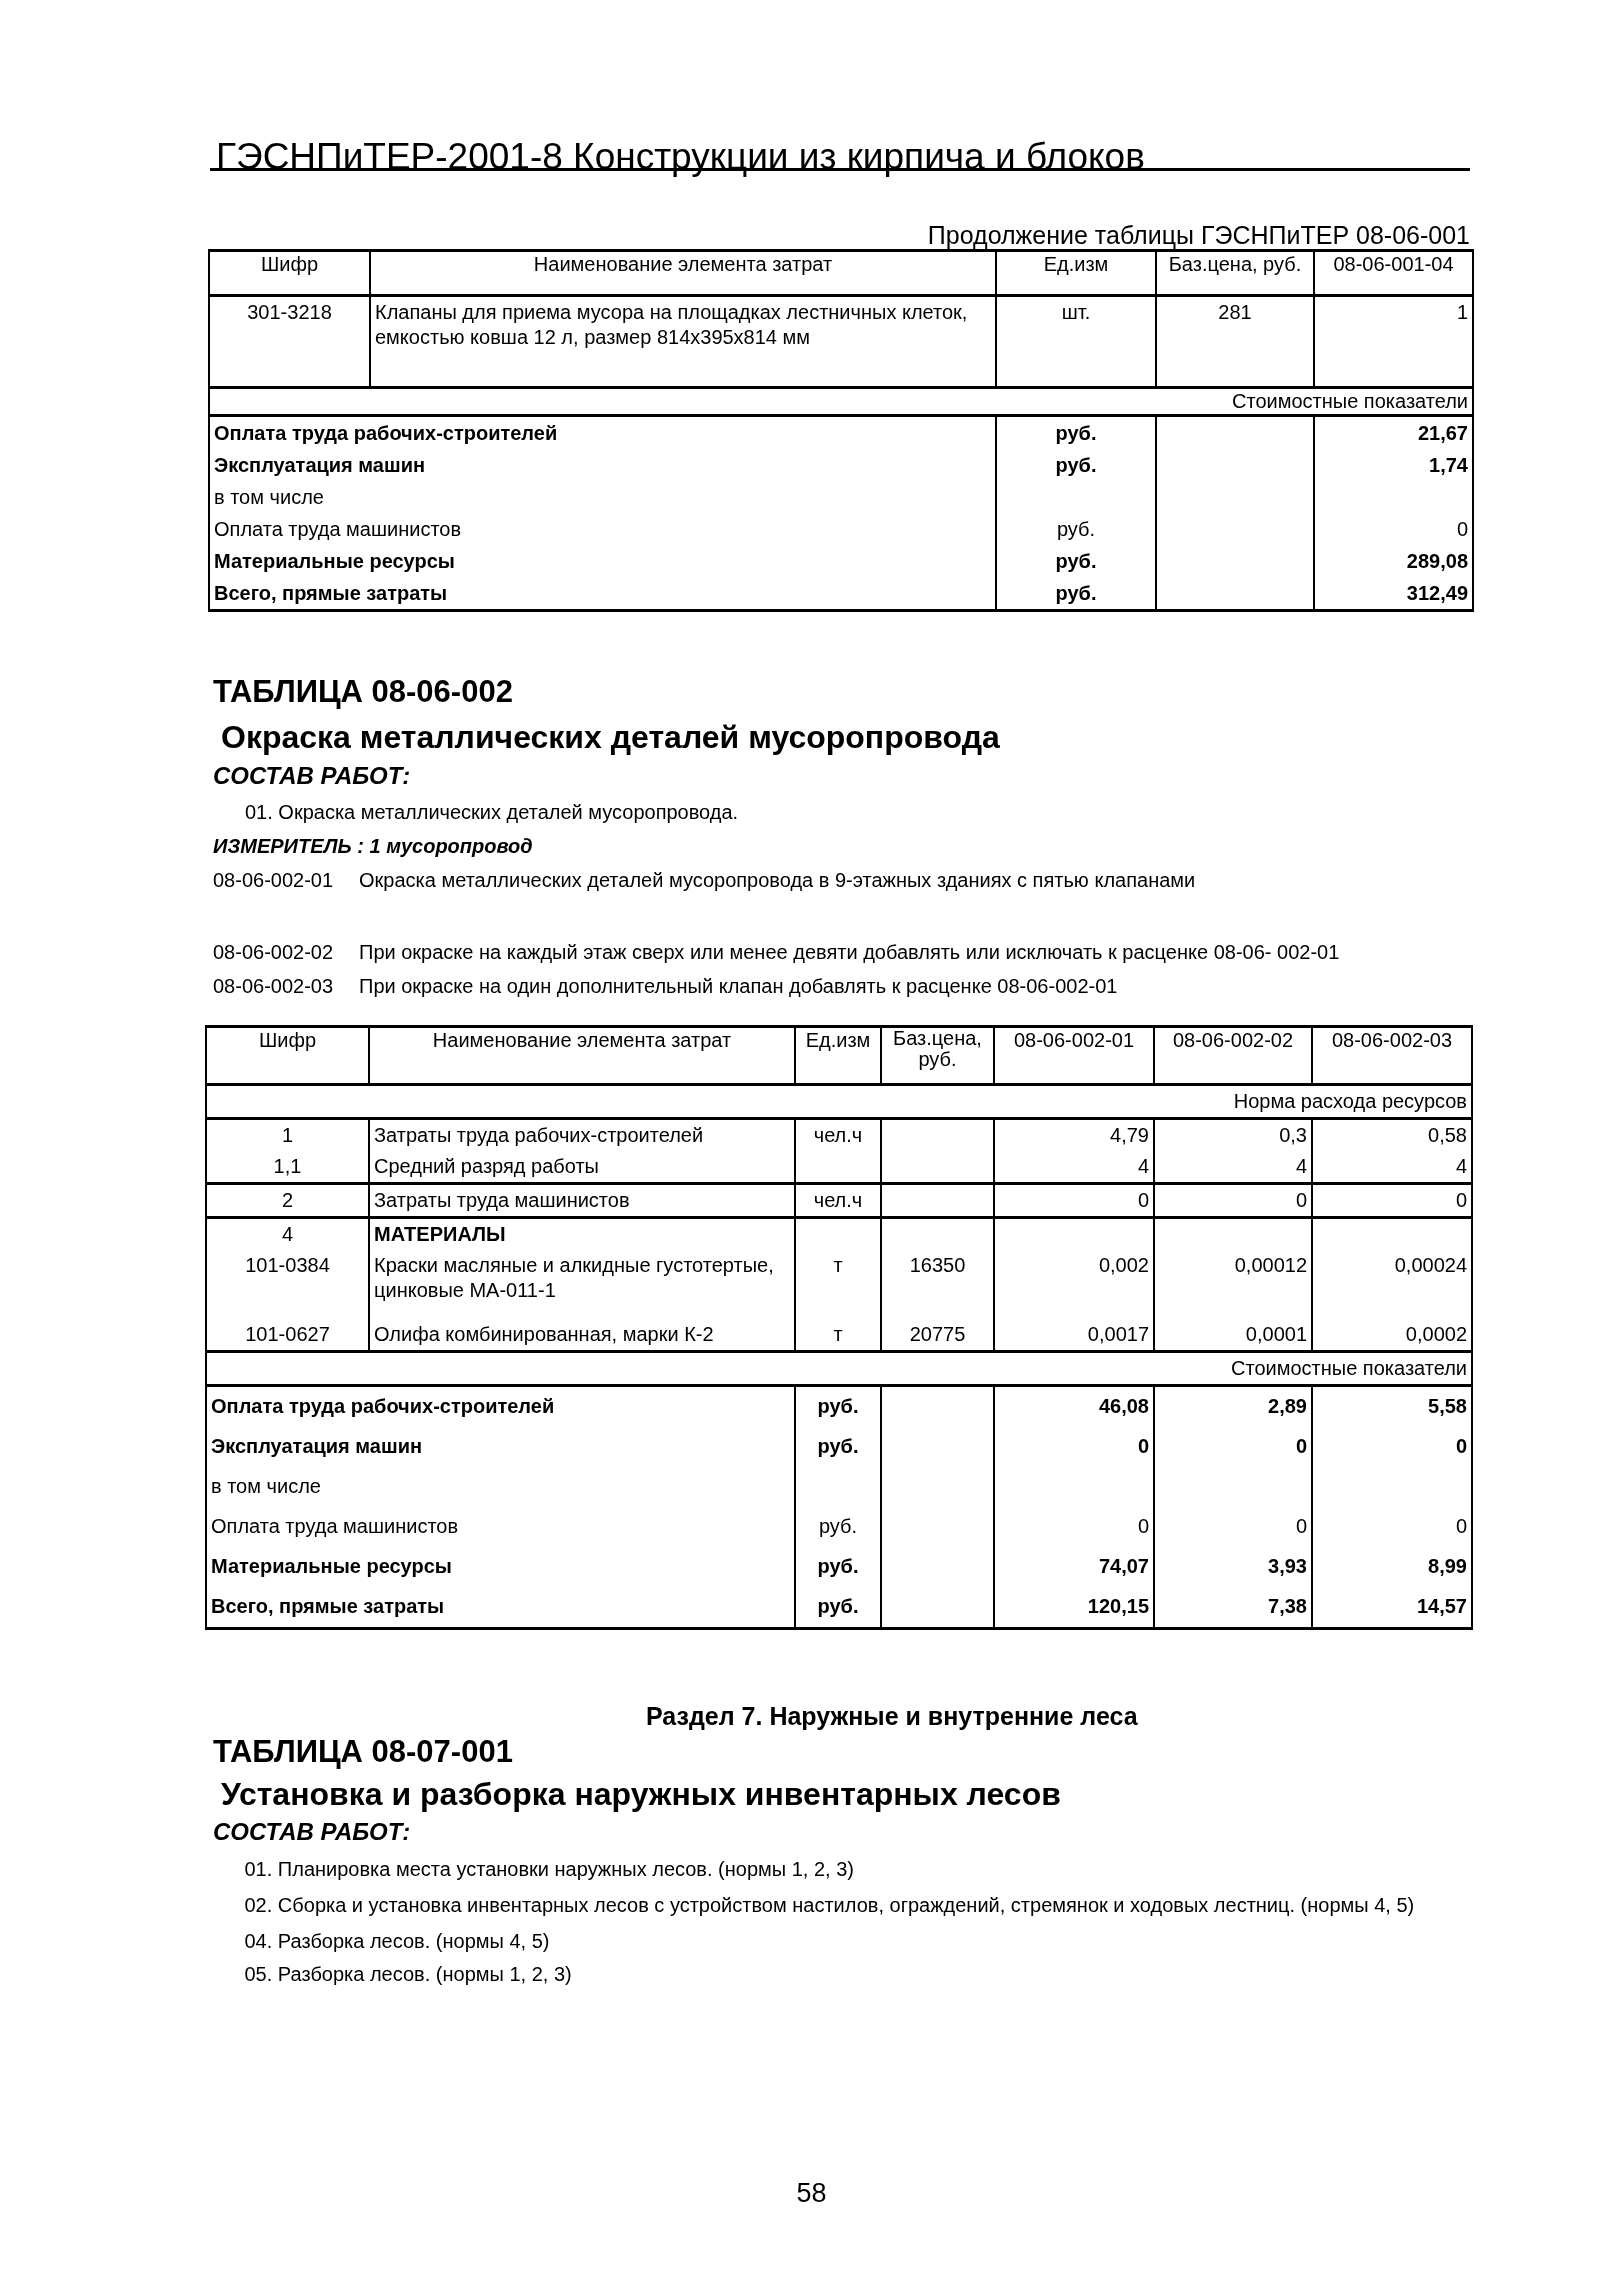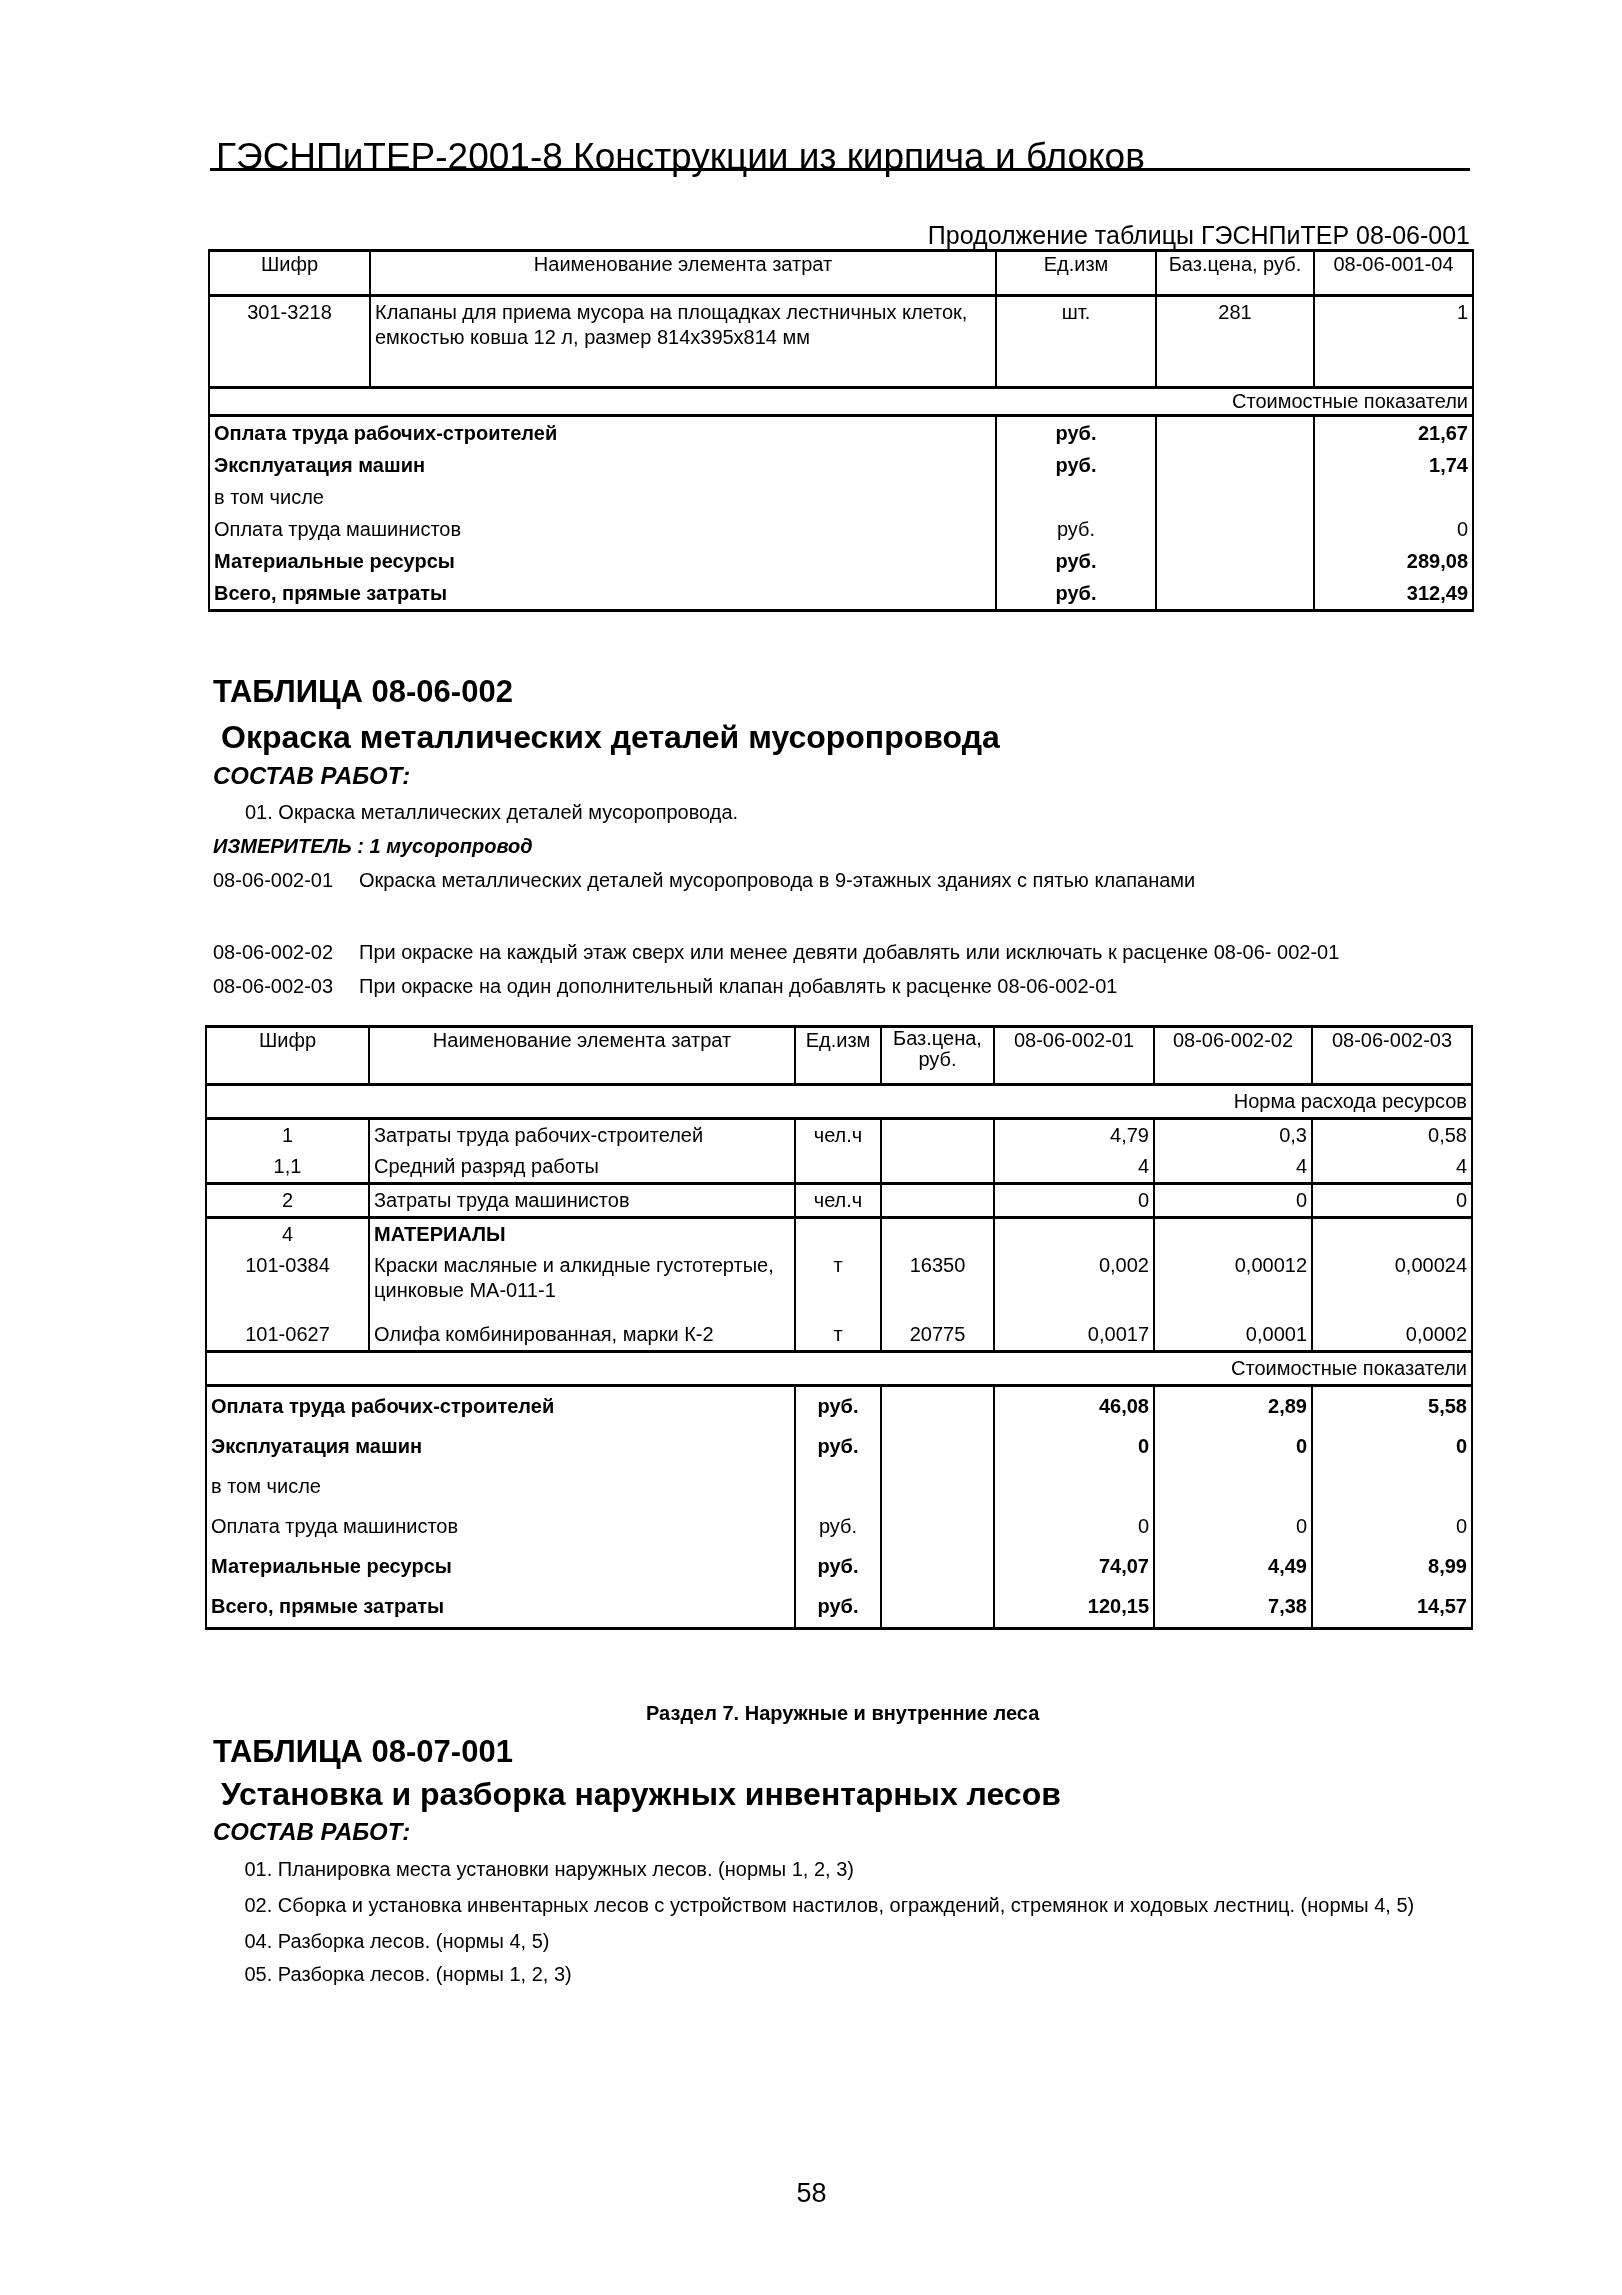--- a/index.html
+++ b/index.html
@@ -48,21 +48,21 @@
 
   
   .tbl-title { font-size: 31px; font-weight: bold; }
   .sub-title { font-size: 32px; font-weight: bold; }
   .sostav { font-size: 24px; font-weight: bold; font-style: italic; }
   .body-txt { font-size: 20px; }
   .izm { font-size: 20px; font-style: italic; font-weight: bold; }
   .code-col { display: inline-block; width: 146px; }
   .wrap { white-space: normal; }
   .page-num { left: 0; width: 1623px; text-align: center; top: 2178px; font-size: 27px; }
-  .razdel { left: 646px; top: 1702px; font-size: 20px; font-weight: bold; }
+  .razdel { left: 646px; top: 1702px; font-size: 25px; font-weight: bold; }
 </style>
 </head>
 <body>
 
 <div class="abs run-head">ГЭСНПиТЕР-2001-8 Конструкции из кирпича и блоков</div>
 <div class="run-rule"></div>
 
 <div class="abs cont-note">Продолжение таблицы ГЭСНПиТЕР 08-06-001</div>
 
 <table class="grid" id="t1">
@@ -270,21 +270,21 @@
         <td class="vb"></td>
         <td class="vb r">0</td>
         <td class="vb r">0</td>
         <td class="vb r outer-r">0</td>
       </tr>
       <tr class="cost">
         <td class="outer-l b" colspan="2">Материальные ресурсы</td>
         <td class="vb c b">руб.</td>
         <td class="vb"></td>
         <td class="vb r b">74,07</td>
-        <td class="vb r b">4,49</td>
+        <td class="vb r b">3,93</td>
         <td class="vb r outer-r b">8,99</td>
       </tr>
       <tr class="cost hb-bot">
         <td class="outer-l b" colspan="2">Всего, прямые затраты</td>
         <td class="vb c b">руб.</td>
         <td class="vb"></td>
         <td class="vb r b">120,15</td>
         <td class="vb r b">7,38</td>
         <td class="vb r outer-r b">14,57</td>
       </tr>

